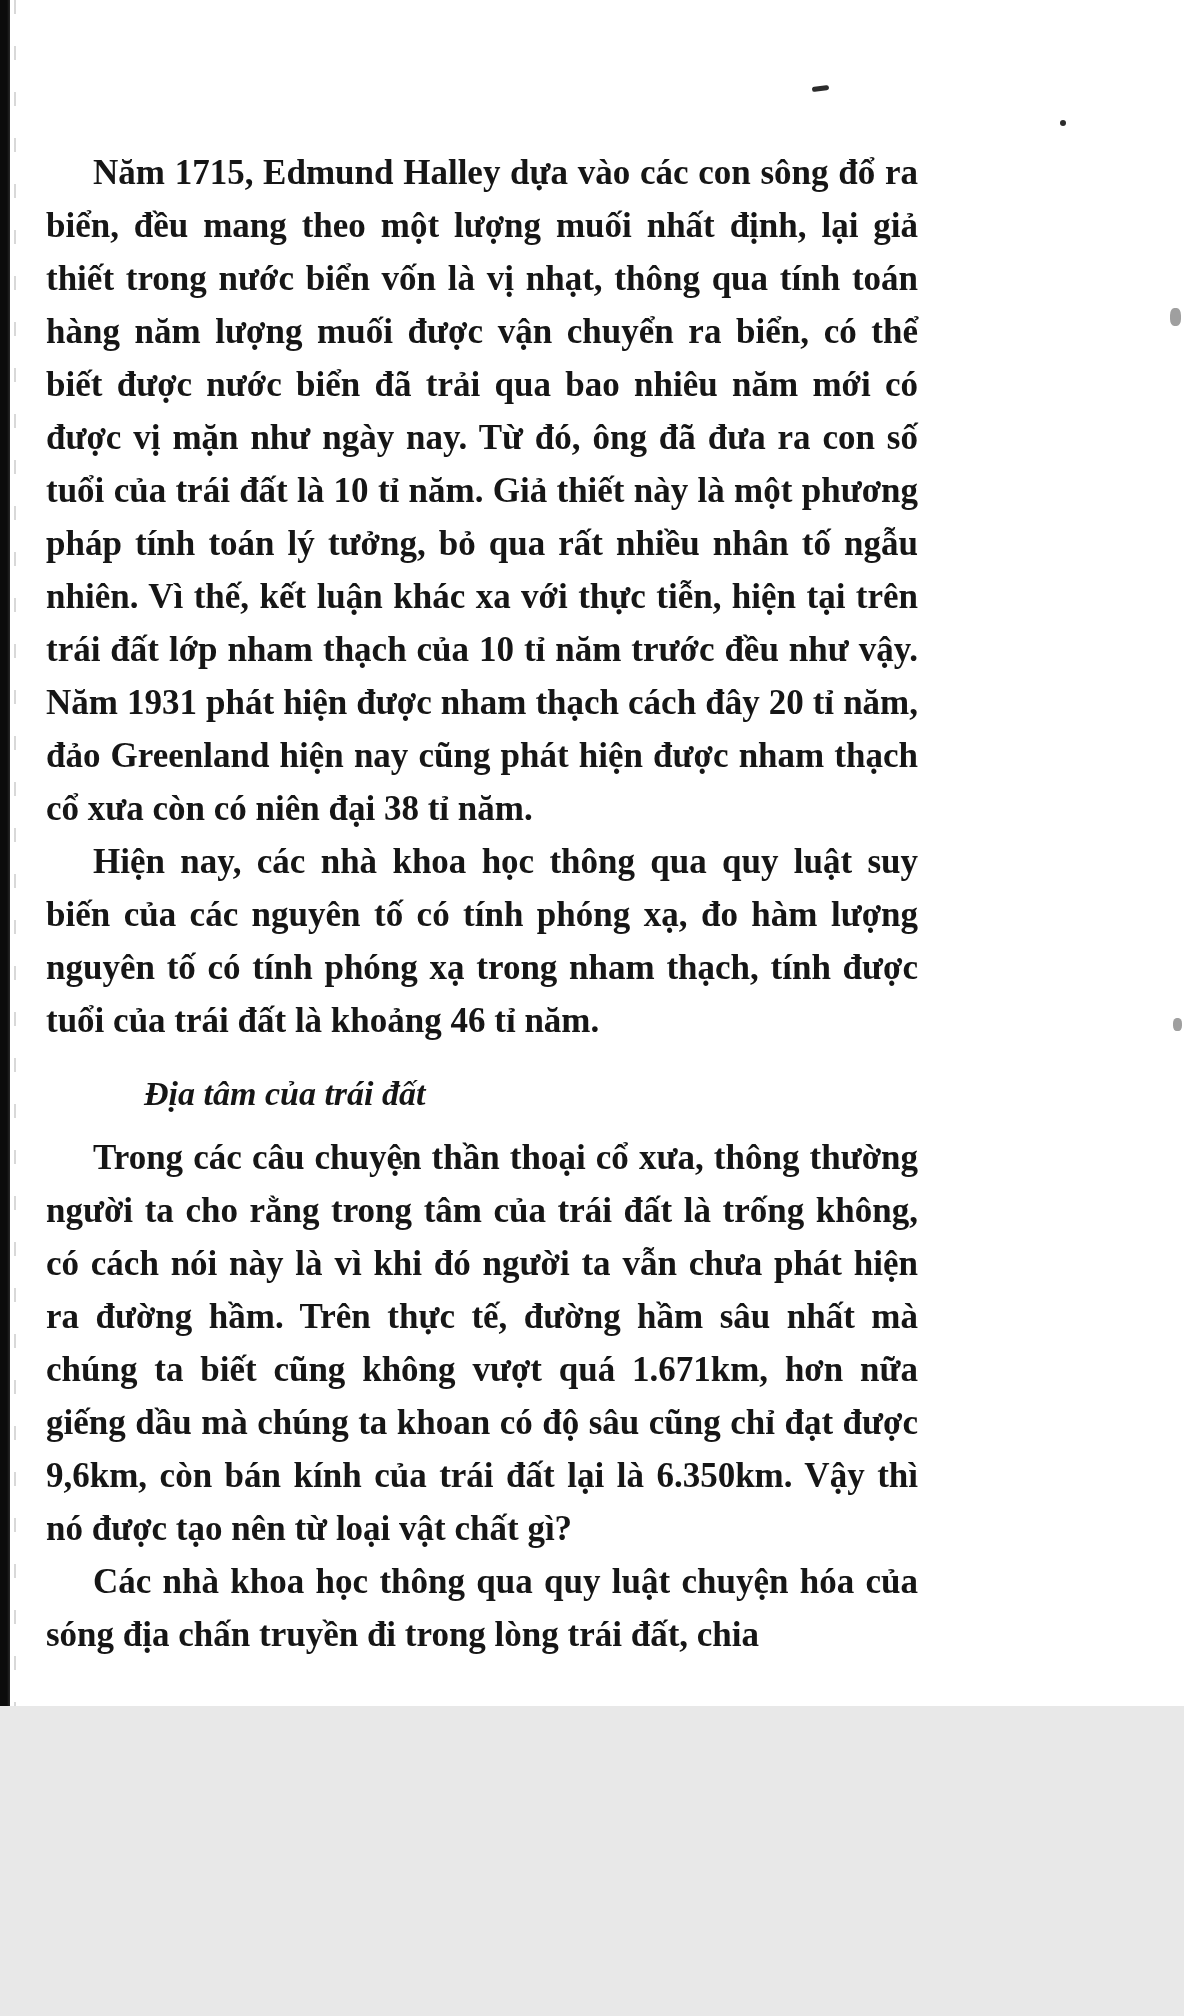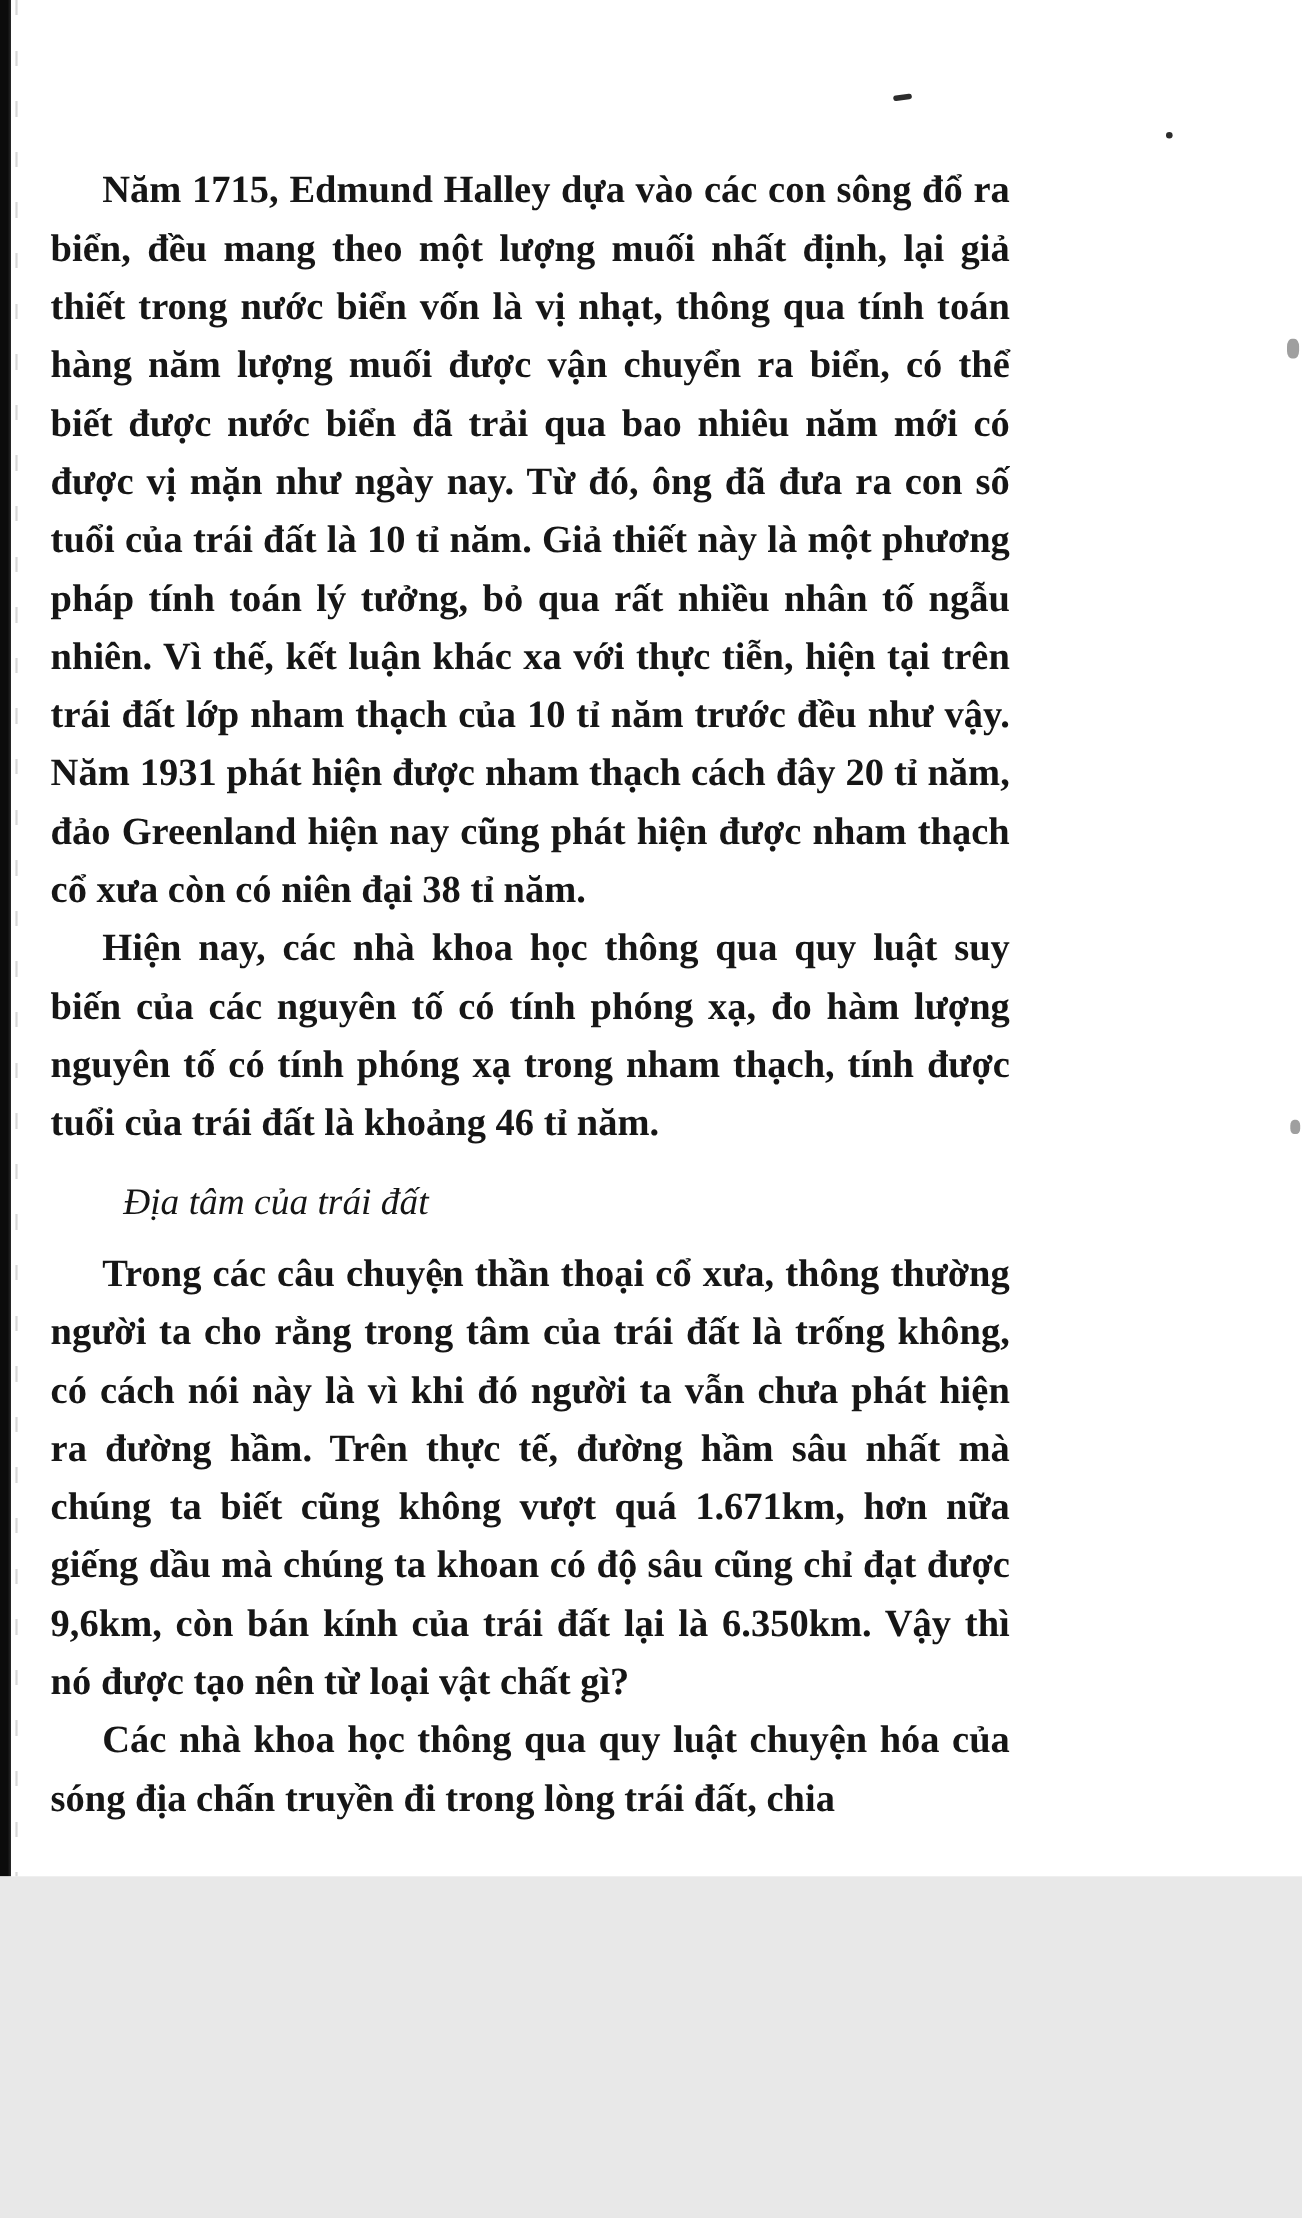--- a/index.html
+++ b/index.html
@@ -23,23 +23,23 @@
   
   .content{
     position:absolute;left:46px;top:146px;width:872px;
     color:#161616;
     font-size:35px;line-height:53px;
     font-weight:bold;
     text-align:justify;
   }
   .content p{margin:0;text-indent:47px;}
   .content h2{
-    margin:22px 0 12px 66px;
+    margin:22px 0 12px 98px;
     font-size:34px;line-height:50px;
-    font-style:italic;font-weight:normal;
+    font-style:italic;font-weight:bold;
   }
   
   .badge{position:absolute;left:547px;top:1826px;width:120px;height:112px;}
   .badge svg{display:block;width:100%;height:100%;}
   .badge text{
     font-family:"Liberation Sans","DejaVu Sans",sans-serif;
     font-weight:bold;font-size:40px;
   }
   
   .cs-logo{position:absolute;left:40px;top:1906px;width:68px;height:80px;}

